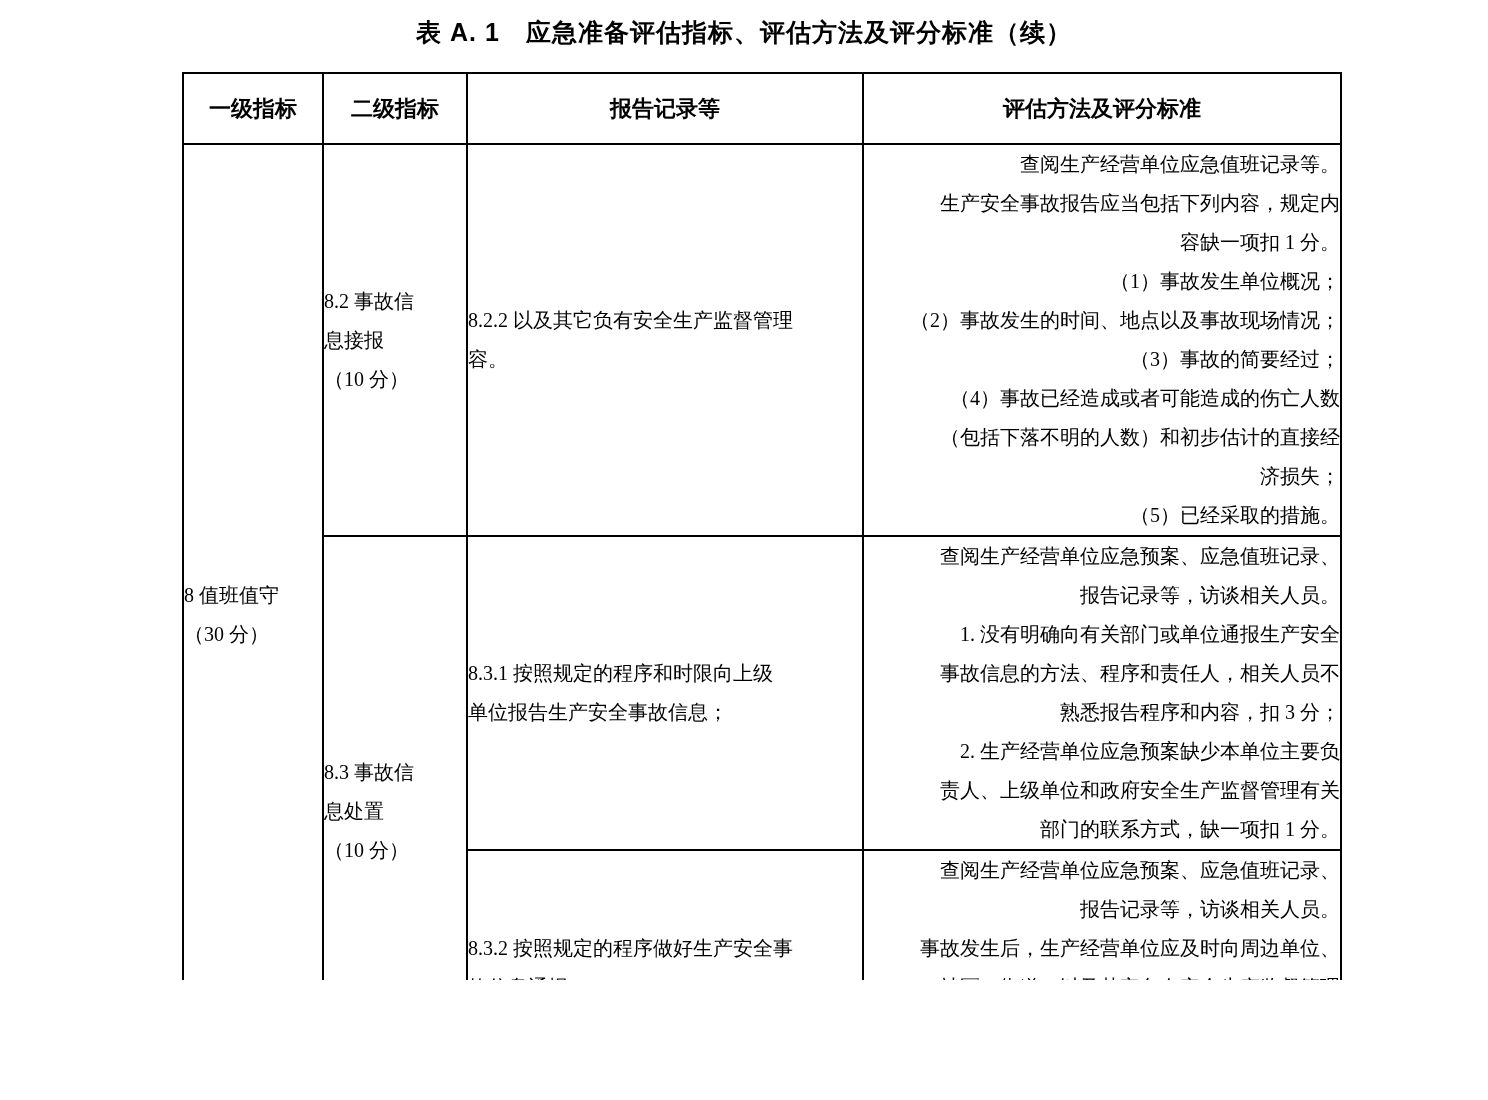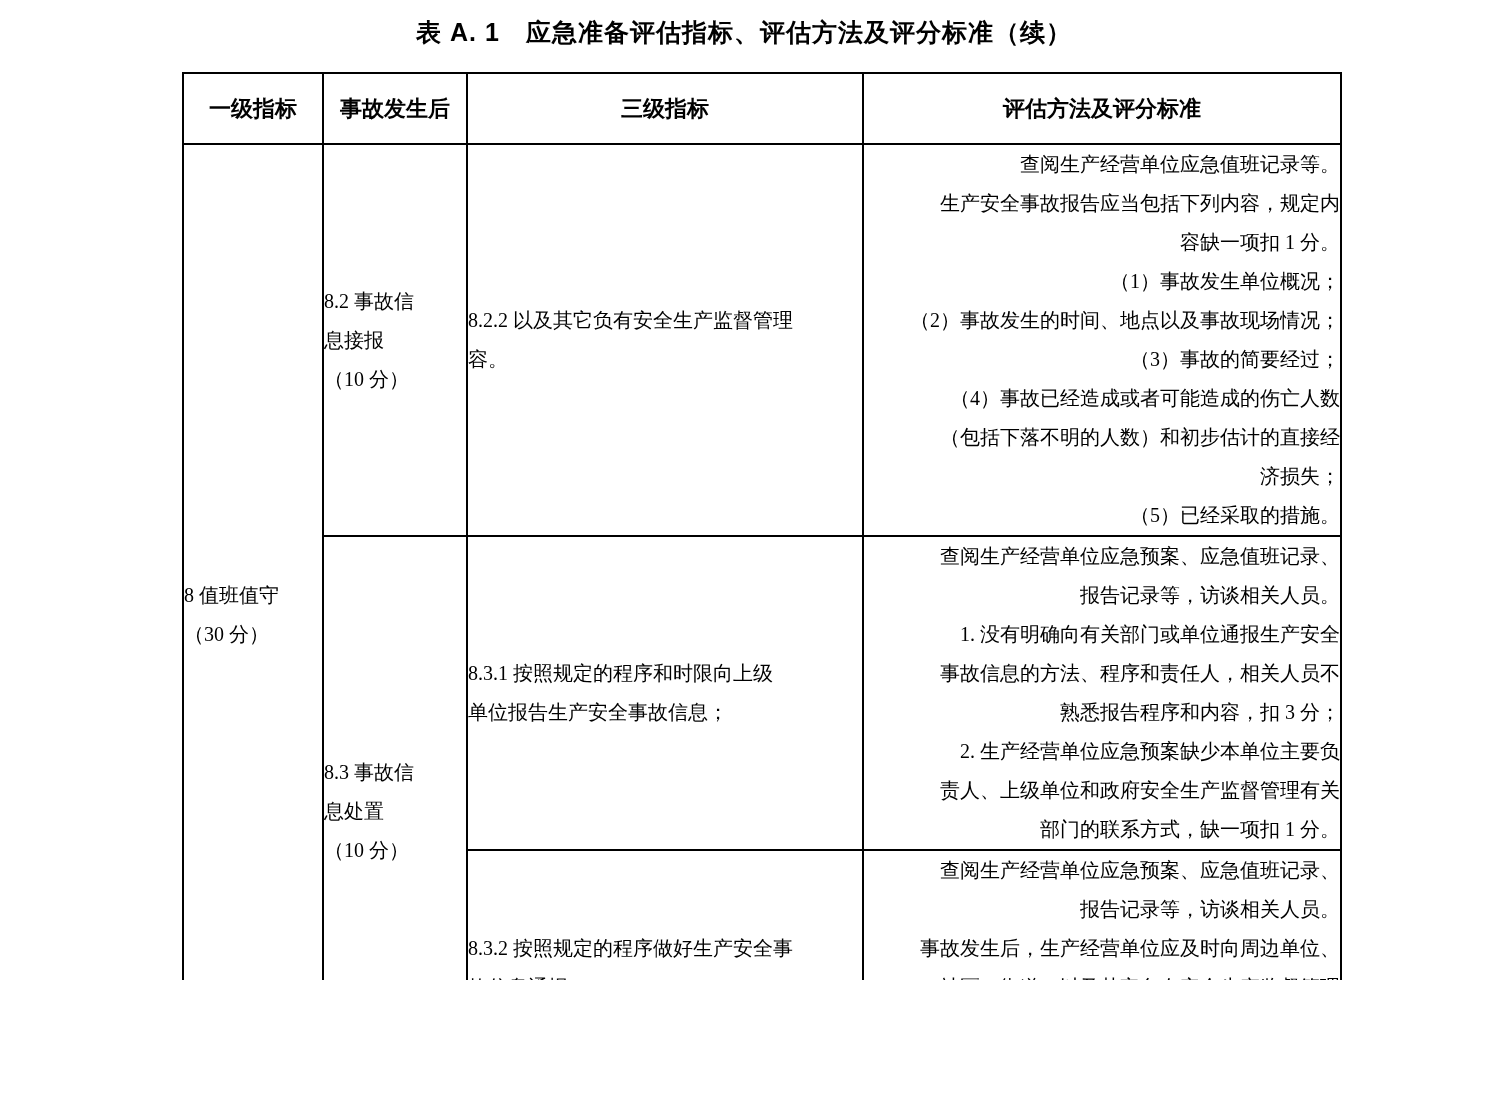--- a/index.html
+++ b/index.html
@@ -113,22 +113,22 @@
   <table class="eval-table">
     <colgroup>
       <col style="width:140px">
       <col style="width:144px">
       <col style="width:396px">
       <col style="width:478px">
     </colgroup>
     <thead>
       <tr>
         <th class="hd">一级指标</th>
-        <th class="hd">事故发生后</th>
-        <th class="hd">三级指标</th>
+        <th class="hd">二级指标</th>
+        <th class="hd">报告记录等</th>
         <th class="hd">评估方法及评分标准</th>
       </tr>
     </thead>
     <tbody>
       <tr class="r1">
         <td class="c1" rowspan="3">8 值班值守
 （30 分）</td>
         <td class="c2">8.2 事故信
 息接报
 （10 分）</td>

